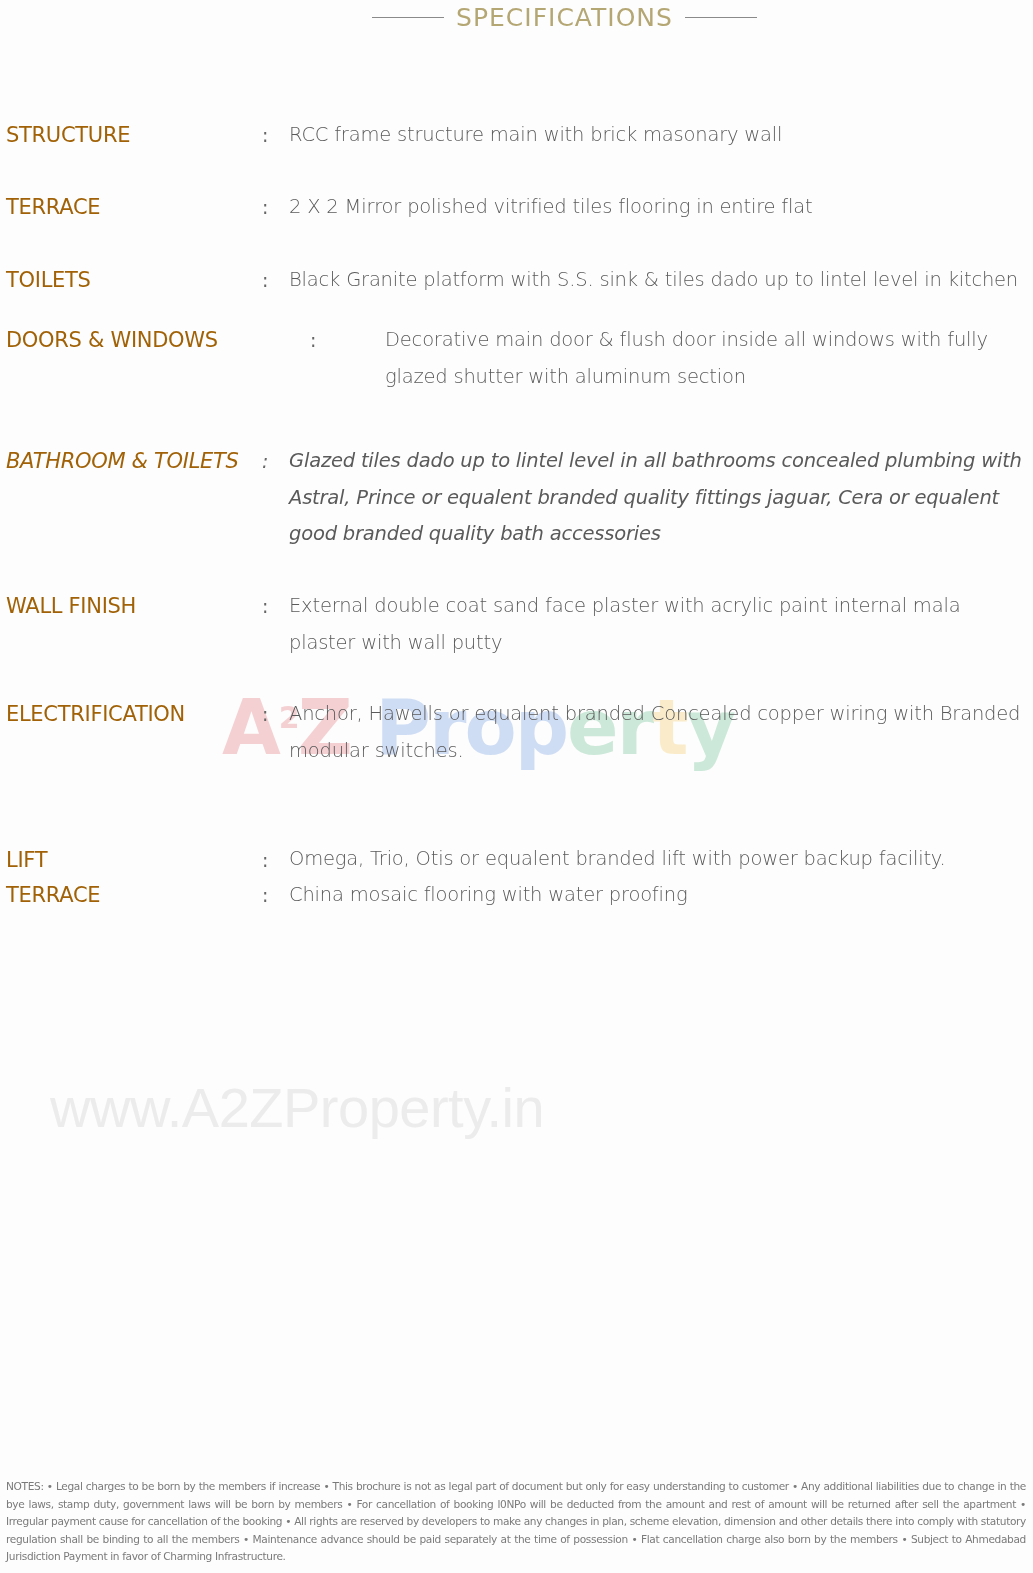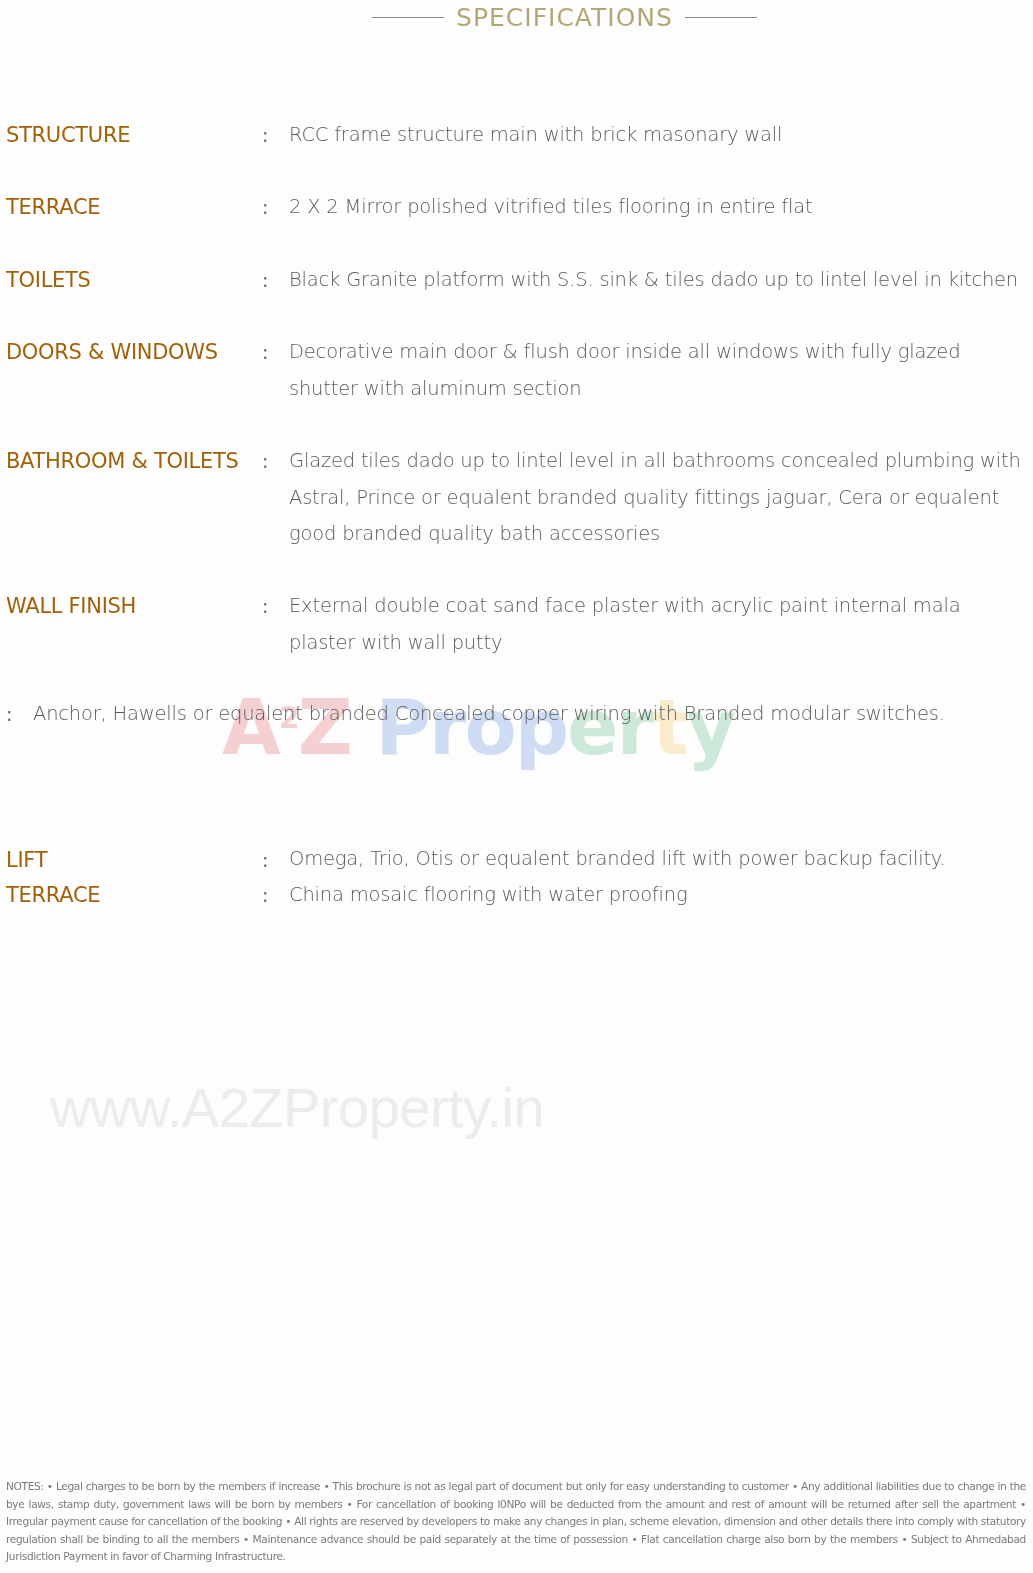--- a/index.html
+++ b/index.html
@@ -93,39 +93,40 @@
   <span class="spec-colon">:</span>
   <span class="spec-value">2 X 2 Mirror polished vitrified tiles flooring in entire flat</span>
 </div>
 
 <div class="spec-row" style="top:262px;">
   <span class="spec-label">TOILETS</span>
   <span class="spec-colon">:</span>
   <span class="spec-value">Black Granite platform with S.S. sink &amp; tiles dado up to lintel level in kitchen</span>
 </div>
 
-<div class="spec-row" style="top:334px;">
+<div class="spec-row" style="top:322px;gap:48px;">
   <span class="spec-label">DOORS &amp; WINDOWS</span>
   <span class="spec-colon">:</span>
   <span class="spec-value">Decorative main door &amp; flush door inside all windows with fully glazed shutter with aluminum section</span>
 </div>
 
-<div class="spec-row" style="top:443px;">
+<div class="spec-row" style="top:443px;font-style:italic;">
   <span class="spec-label">BATHROOM &amp; TOILETS</span>
   <span class="spec-colon">:</span>
   <span class="spec-value">Glazed tiles dado up to lintel level in all bathrooms concealed plumbing with Astral, Prince or equalent branded quality fittings jaguar, Cera or equalent good branded quality bath accessories</span>
 </div>
 
 <div class="spec-row" style="top:588px;">
   <span class="spec-label">WALL FINISH</span>
   <span class="spec-colon">:</span>
   <span class="spec-value">External double coat sand face plaster with acrylic paint internal mala plaster with wall putty</span>
 </div>
 
 <div class="spec-row" style="top:696px;">
+  <span class="spec-label">ELECTRIFICATION</span>
   <span class="spec-colon">:</span>
   <span class="spec-value">Anchor, Hawells or equalent branded Concealed copper wiring with Branded modular switches.</span>
 </div>
 
 <div class="spec-row" style="top:841px;align-items:flex-end;">
   <span class="spec-label">LIFT</span>
   <span class="spec-colon">:</span>
   <span class="spec-value">Omega, Trio, Otis or equalent branded lift with power backup facility.</span>
 </div>
 

